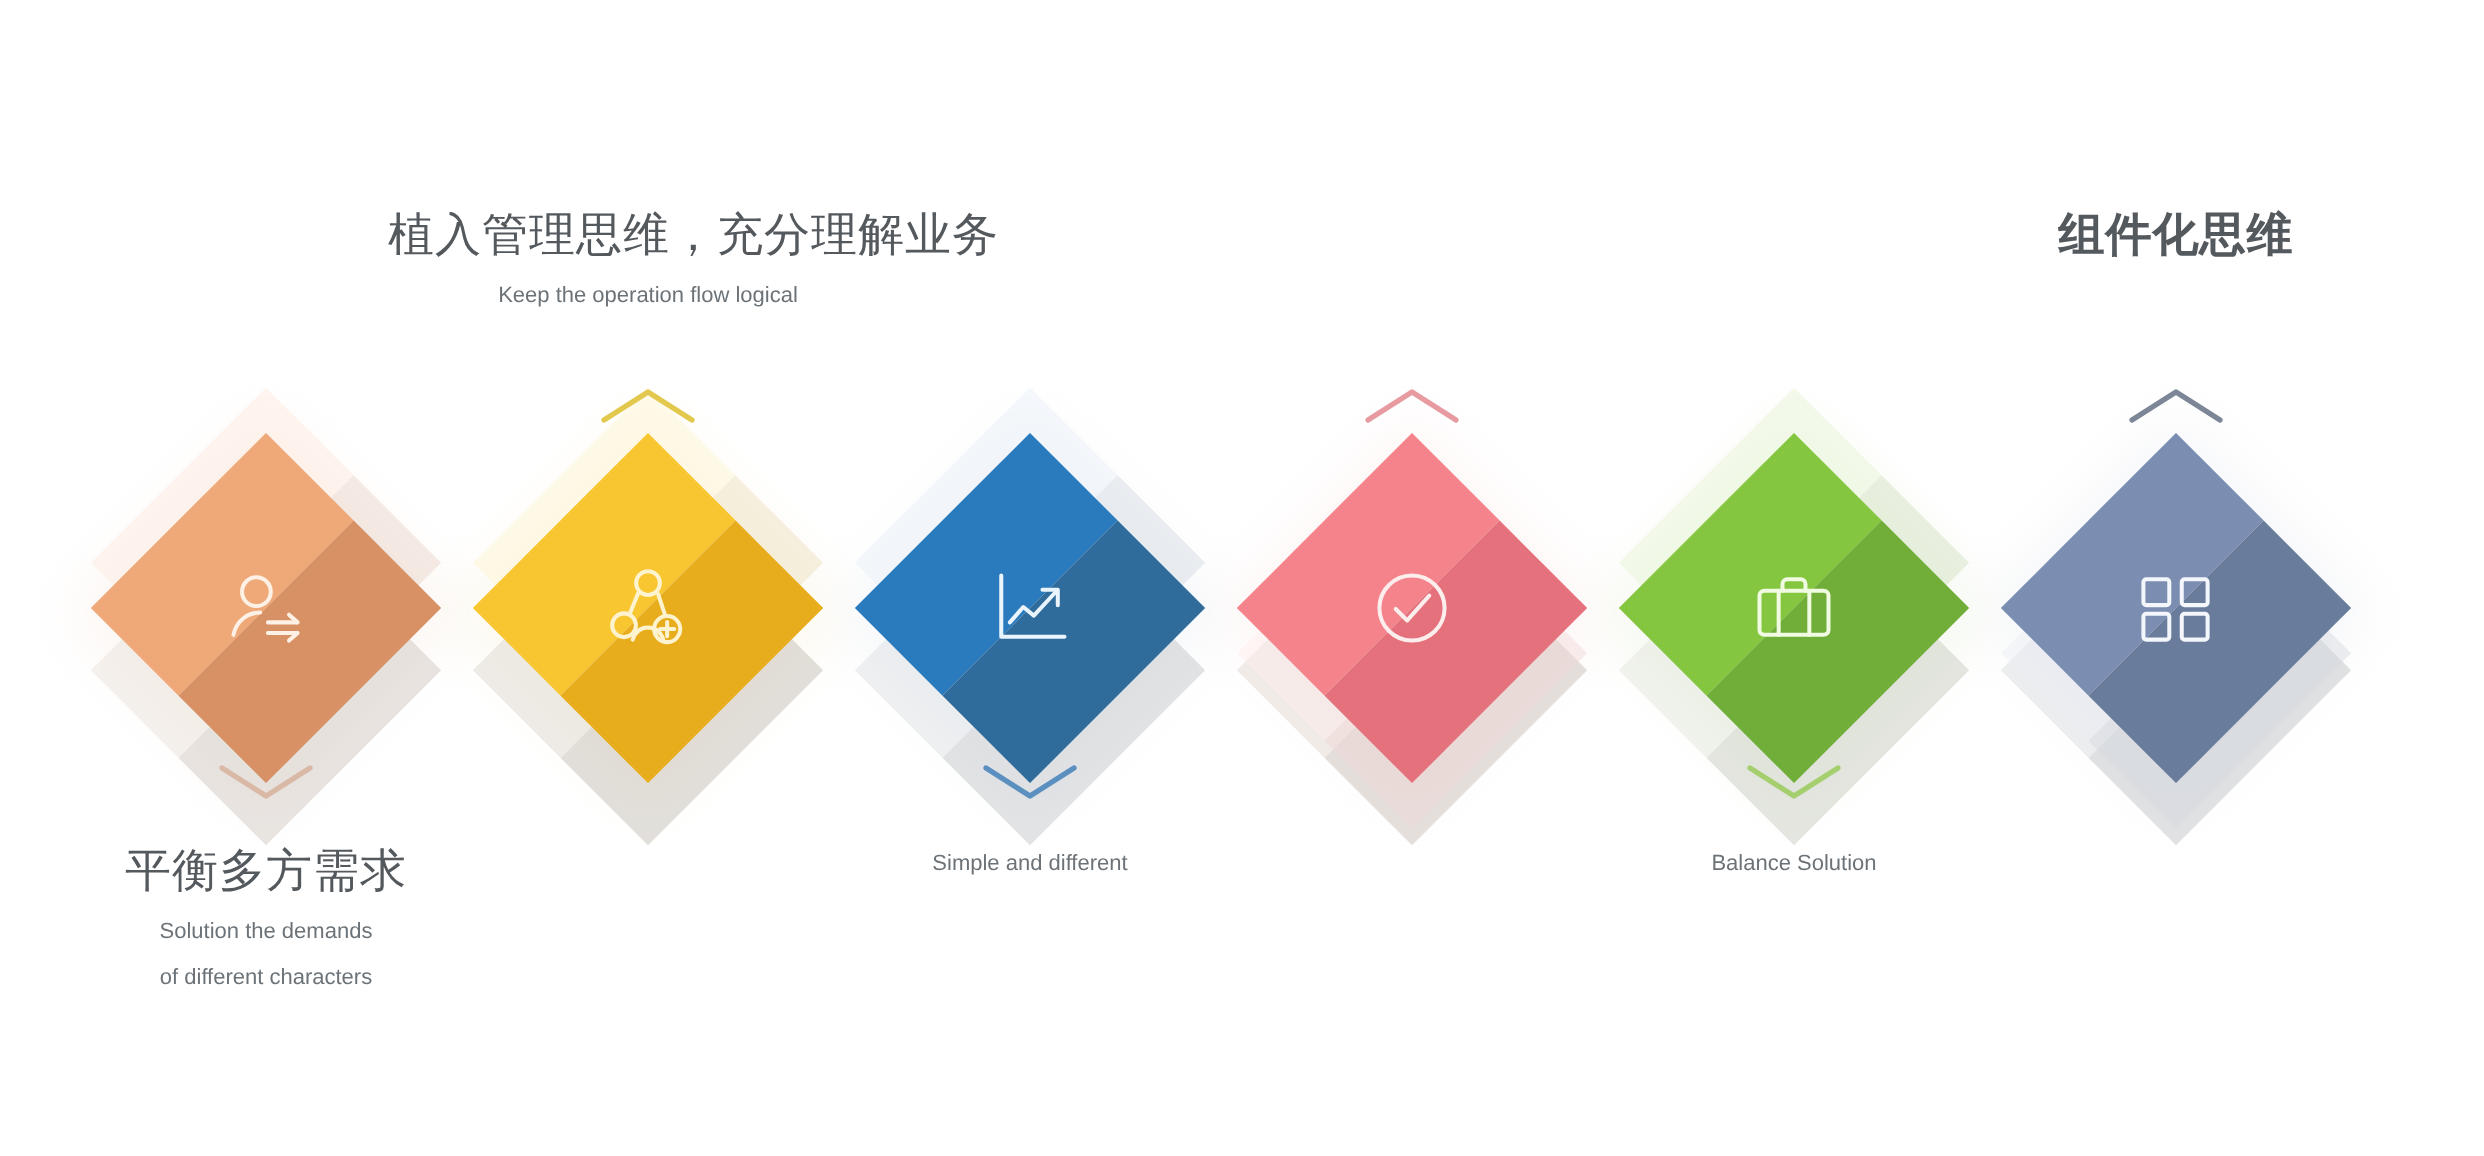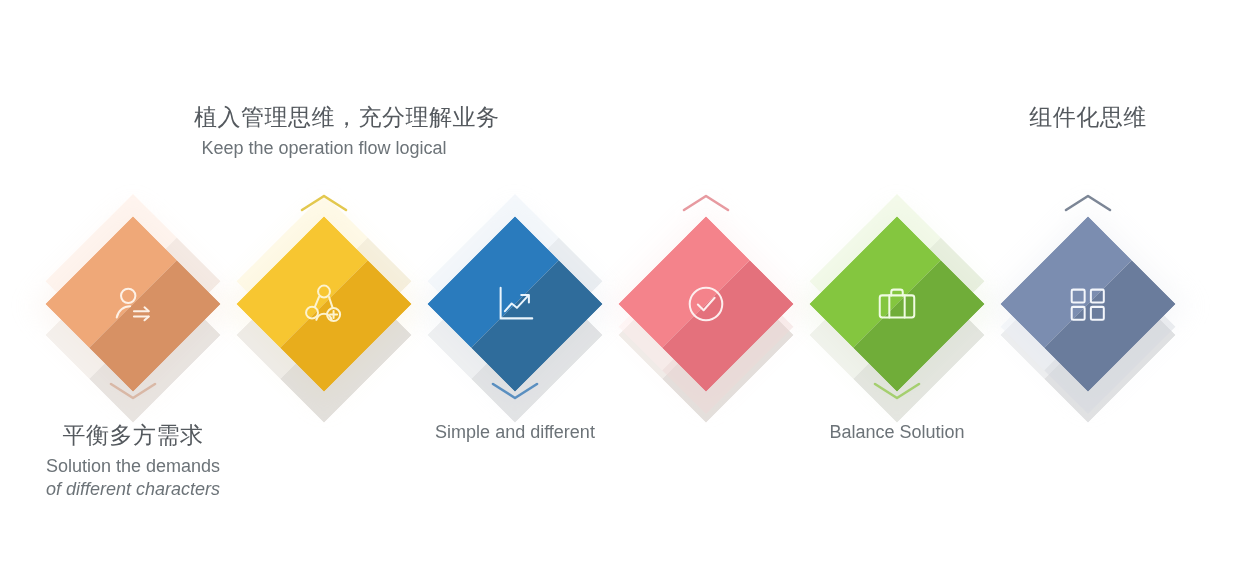--- a/index.html
+++ b/index.html
@@ -125,21 +125,21 @@
   .label-bottom { top: 418px; }
 
   .cn {
     font-size: 23px;
     line-height: 34px;
     color: #54595e;
     letter-spacing: .5px;
     white-space: nowrap;
   }
   .en {
-    font-size: 18px;
+    font-size: 11px;
     line-height: 22px;
     color: #6c7378;
     margin-top: 3px;
   }
   .en.two-line { line-height: 23px; }
 </style>
 </head>
 <body>
 
 <div id="stage">
@@ -168,21 +168,21 @@
         </div>
       </div>
       <div class="chev chev-bottom">
         <svg viewBox="0 0 56 26">
           <path d="M6 6 L28 20 L50 6" fill="none" stroke="#d9b8a6" stroke-width="2.6" stroke-linecap="round" stroke-linejoin="round"></path>
         </svg>
       </div>
       <div class="label label-bottom">
         <div class="cn">平衡多方需求</div>
         <div class="en two-line">Solution the demands</div>
-        <div class="en two-line" style="margin-top: 0px; font-style: italic;">of different characters</div>
+        <div class="en two-line" style="margin-top: 0px;">of different characters</div>
       </div>
     </div>
     <div class="node" style="left: 224px;">
       <div class="diamond-wrap">
         <div class="halo" style="background: rgb(246, 233, 196);"></div>
         <div class="dia shadow-dia shadow-down">
           <div class="face-l" style="background:#d9d3ca"></div>
           <div class="face-r" style="background:#bbb5ac"></div>
         </div>
         <div class="dia ghost ghost-up">
@@ -299,21 +299,21 @@
       </div>
       <div class="chev chev-bottom">
         <svg viewBox="0 0 56 26">
           <path d="M6 6 L28 20 L50 6" fill="none" stroke="#a5cf6f" stroke-width="2.6" stroke-linecap="round" stroke-linejoin="round"></path>
         </svg>
       </div>
       <div class="label label-bottom">
         <div class="en">Balance Solution</div>
       </div>
     </div>
-    <div class="node" style="left: 988px;">
+    <div class="node" style="left: 988px; font-weight: bold;">
       <div class="diamond-wrap">
         <div class="halo" style="background: rgb(223, 227, 234);"></div>
         <div class="dia shadow-dia shadow-down">
           <div class="face-l" style="background:#d6d8db"></div>
           <div class="face-r" style="background:#b8babd"></div>
         </div>
         <div class="dia ghost ghost-down">
           <div class="face-l" style="background:#ebeff6"></div>
           <div class="face-r" style="background:#d5d9e0"></div>
         </div>

